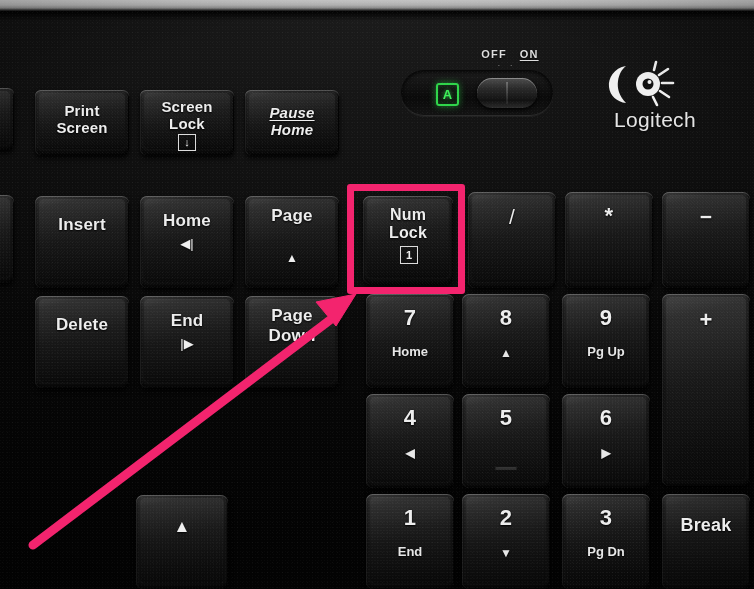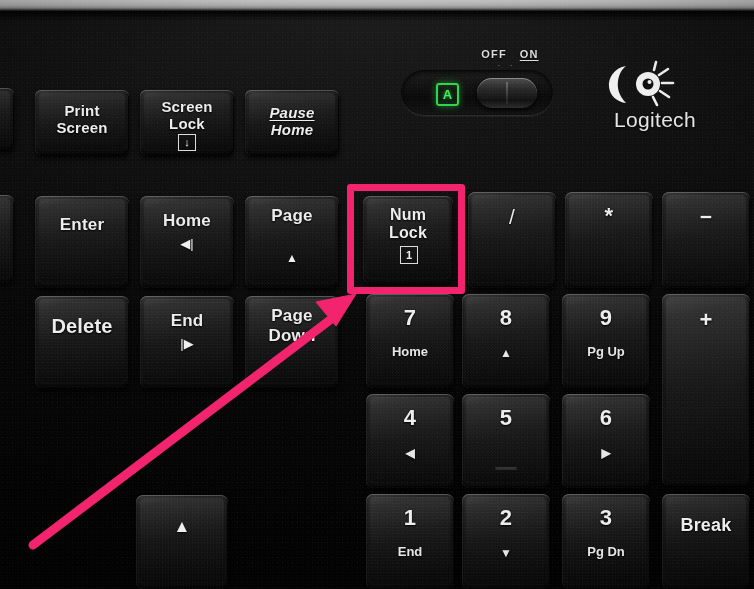--- a/index.html
+++ b/index.html
@@ -216,40 +216,40 @@
   <div class="key fkey" style="left:245px;top:90px;width:94px;height:65px;font-style:italic;">
     <div class="cap"></div>
     <div class="lbl two" style="top:14px;font-size:15px;">
       <div class="underline">Pause</div>
       <div>Home</div>
     </div>
   </div>
 
   <div class="key" style="left:35px;top:196px;width:94px;height:92px;">
     <div class="cap"></div>
-    <div class="lbl" style="top:20px;font-size:17px;">Enter</div>
+    <div class="lbl" style="top:20px;font-size:17px;">Insert</div>
   </div>
 
   <div class="key" style="left:140px;top:196px;width:94px;height:92px;">
     <div class="cap"></div>
     <div class="lbl" style="top:16px;font-size:17px;">Home</div>
     <div class="glyph" style="top:40px;font-size:13px;">◀|</div>
   </div>
 
   <div class="key" style="left:245px;top:196px;width:94px;height:92px;">
     <div class="cap"></div>
     <div class="lbl two" style="top:10px;font-size:17px;">
       <div>Page</div>
     </div>
     <div class="glyph" style="top:55px;font-size:12px;">▲</div>
   </div>
 
   <div class="key" style="left:35px;top:296px;width:94px;height:92px;">
     <div class="cap"></div>
-    <div class="lbl" style="top:20px;font-size:20px;">Delete</div>
+    <div class="lbl" style="top:20px;font-size:17px;">Delete</div>
   </div>
 
   <div class="key" style="left:140px;top:296px;width:94px;height:92px;">
     <div class="cap"></div>
     <div class="lbl" style="top:16px;font-size:17px;">End</div>
     <div class="glyph" style="top:40px;font-size:13px;">|▶</div>
   </div>
 
   <div class="key" style="left:245px;top:296px;width:94px;height:92px;">
     <div class="cap"></div>

